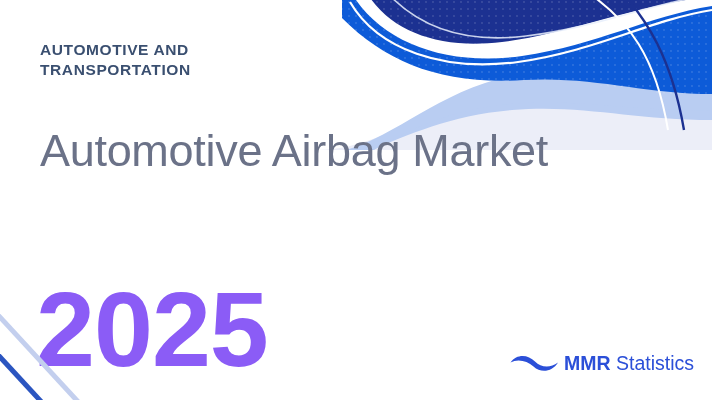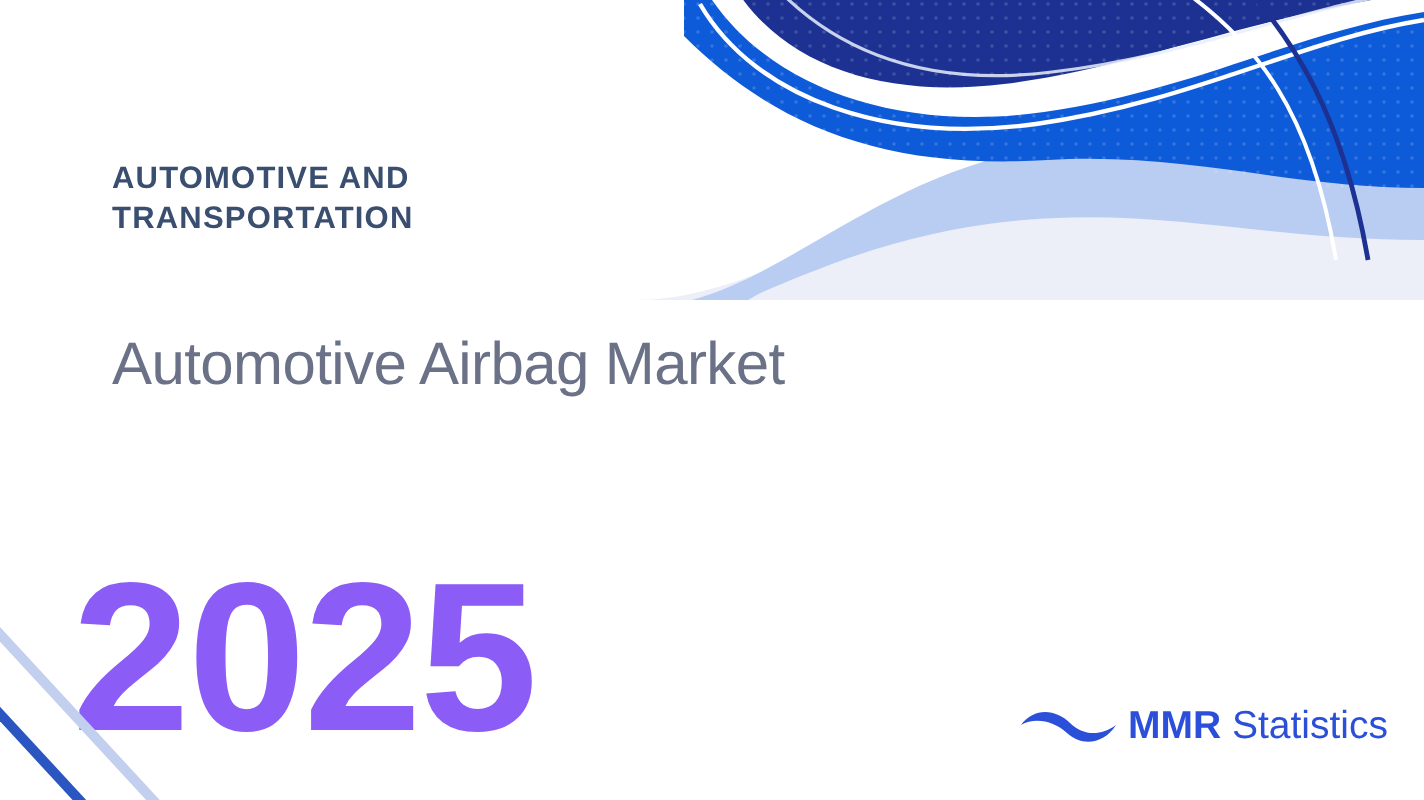--- a/index.html
+++ b/index.html
@@ -50,39 +50,38 @@
     font-weight: bold;
     letter-spacing: -1px;
     line-height: 1;
     color: #8b5cf6;
     user-select: none;
   }
 
   
   .text-block {
     position: absolute;
-    left: 56px;
+    left: 40px;
     top: 40px;
     width: 640px;
-    margin-top: 40px;
   }
   .eyebrow {
     font-size: 15.5px;
     font-weight: bold;
     letter-spacing: 0.6px;
     line-height: 1.28;
     color: #3a4f70;
     text-transform: uppercase;
     max-width: 260px;
     margin: 0;
   }
   .main-title {
     margin: 0;
     padding-top: 47px;
-    font-size: 30px;
+    font-size: 45px;
     font-weight: normal;
     line-height: 1.05;
     letter-spacing: -0.3px;
     color: #6b7288;
     white-space: nowrap;
   }
 
   
   .logo {
     position: absolute;

